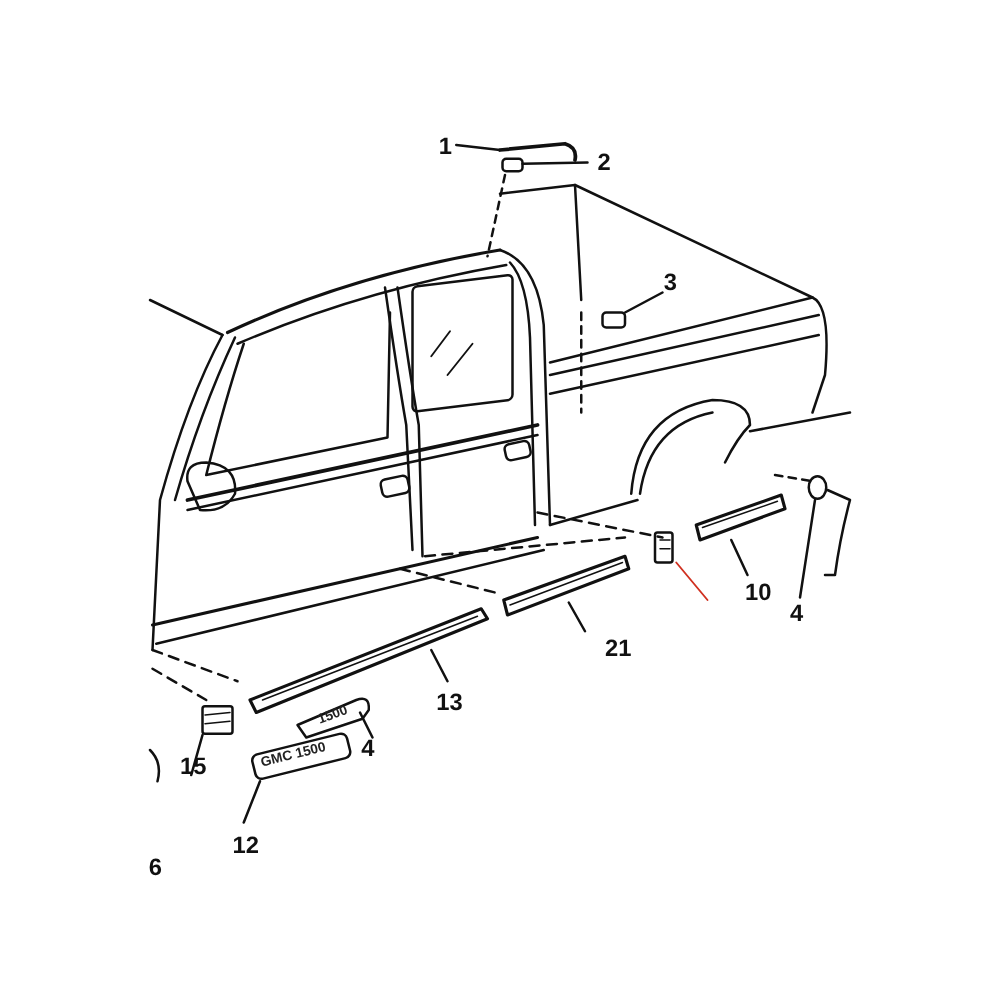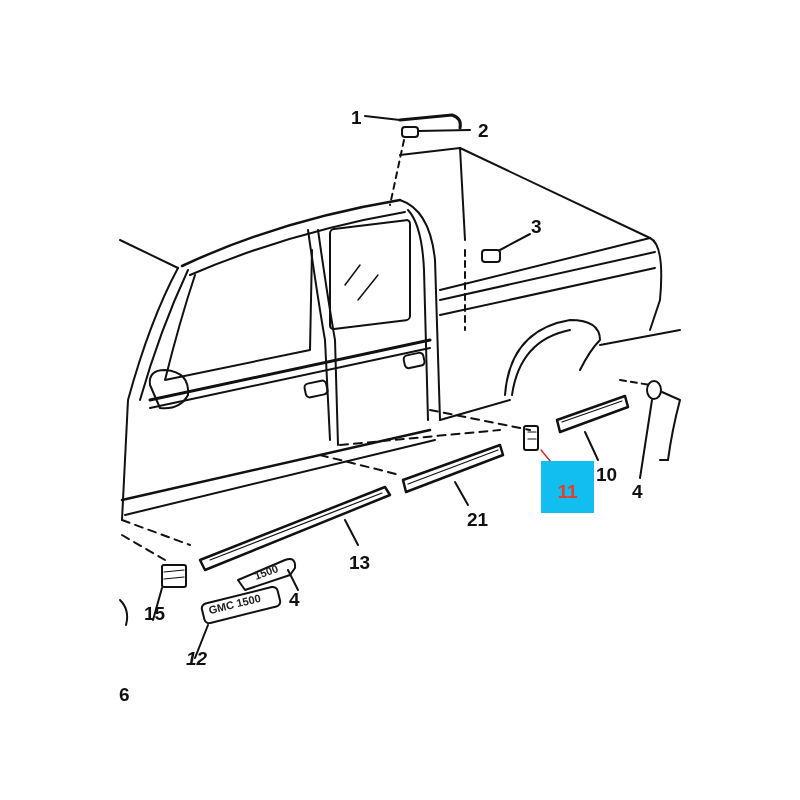--- a/index.html
+++ b/index.html
@@ -110,26 +110,23 @@
     <path d="M652 400 L640 478"></path>
 
     <path d="M120 600 Q130 610 126 625"></path>
   </svg>
 
   <div class="callout" style="left:351px;top:108px;">1</div>
   <div class="callout" style="left:478px;top:121px;">2</div>
   <div class="callout" style="left:531px;top:217px;">3</div>
   <div class="callout" style="left:632px;top:482px;">4</div>
   <div class="callout" style="left:596px;top:465px;text-align:right;">10</div>
-  <div class="callout" style="left:186px;top:649px;font-style:italic;">12</div>
+  <div class="callout" style="left:186px;top:667px;">12</div>
   <div class="callout" style="left:289px;top:590px;">4</div>
   <div class="callout" style="left:349px;top:553px;">13</div>
   <div class="callout" style="left:144px;top:604px;">15</div>
-  <div class="callout" style="left:467px;top:510px;">21</div>
+  <div class="callout" style="left:484px;top:510px;">21</div>
   <div class="callout" style="left:119px;top:685px;">6</div>
 
-  <div class="highlight">
-    <div class="hl-text">11</div>
-  </div>
 
   <div style="position:absolute;left:208px;top:598px;font-size:11px;font-weight:bold;transform:rotate(-14deg);color:#222;">GMC 1500</div>
   <div style="position:absolute;left:254px;top:566px;font-size:11px;font-weight:bold;transform:rotate(-20deg);color:#222;">1500</div>
 </div>
 
 </body></html>

